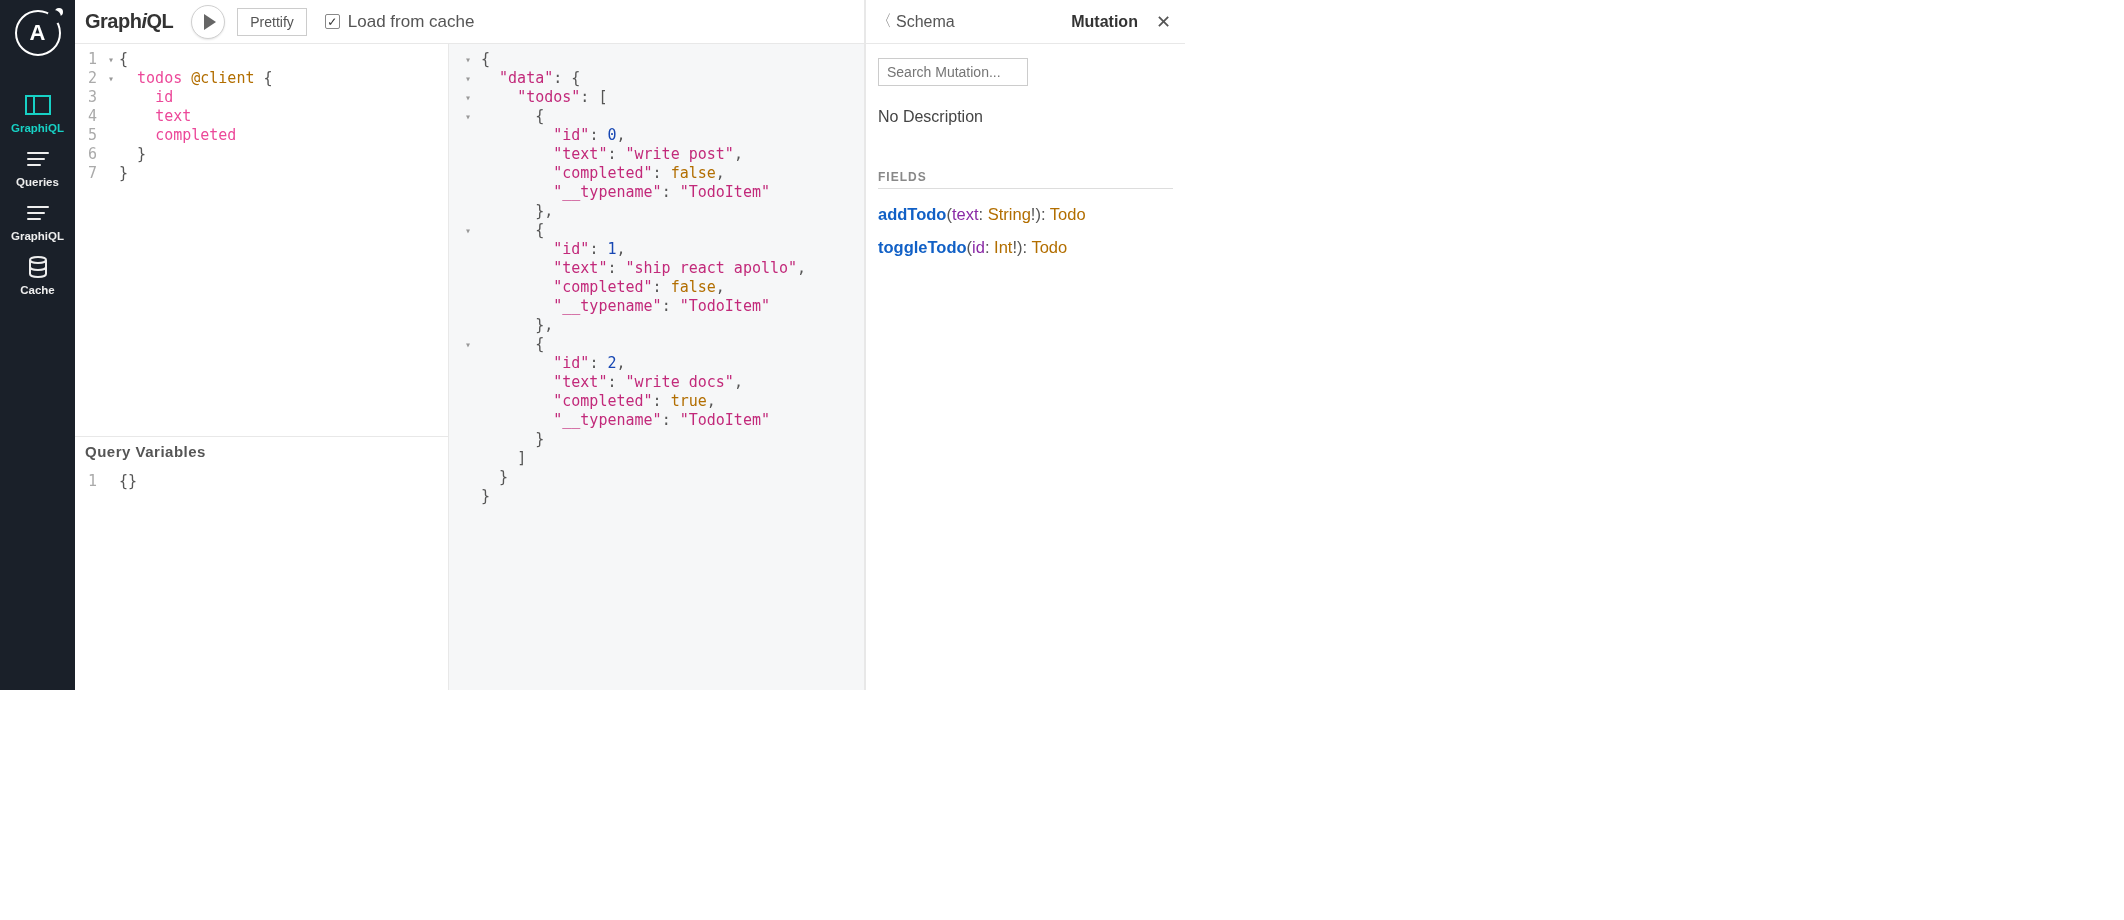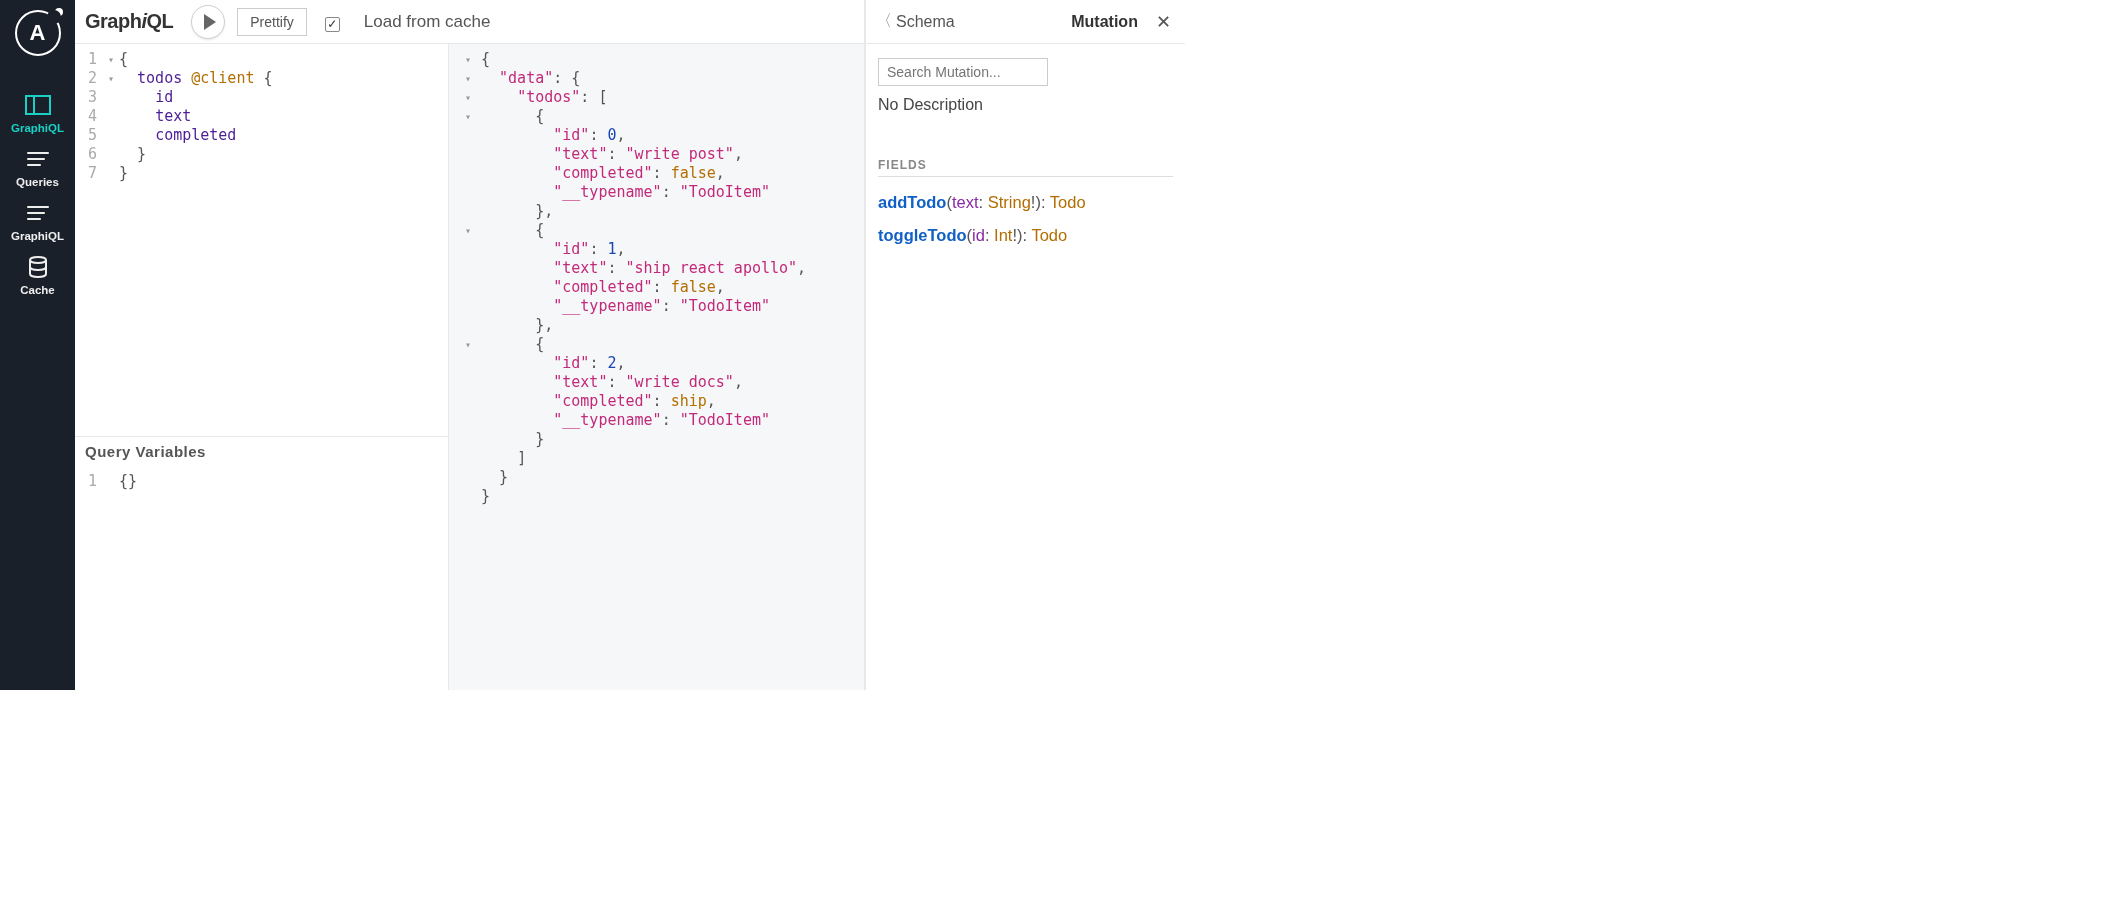--- a/index.html
+++ b/index.html
@@ -19,21 +19,21 @@
 
   
   .main { flex:1; display:flex; min-width:0; }
   .editor-col { width:790px; display:flex; flex-direction:column; border-right:1px solid #e8e8e8; }
   .topbar { height:44px; display:flex; align-items:center; gap:12px; padding:0 10px; border-bottom:1px solid #e8e8e8; }
   .logo-text { font-size:20px; font-weight:800; letter-spacing:-.5px; color:#333; margin-right:6px;}
   .logo-text .i { font-style:italic; font-weight:800; }
   .play-btn { width:34px; height:34px; border-radius:50%; background:#fff; border:1px solid #d0d0d0; display:flex; align-items:center; justify-content:center; cursor:pointer; box-shadow:0 1px 2px rgba(0,0,0,.1);}
   .play-tri { width:0; height:0; border-left:12px solid #666; border-top:8px solid transparent; border-bottom:8px solid transparent; margin-left:3px;}
   .btn { border:1px solid #ccc; background:#fff; border-radius:0; padding:5px 12px; font-size:14px; color:#555; cursor:pointer; }
-  .chk-wrap { display:flex; align-items:flex-end; gap:24px; margin-left:6px; font-size:17px; color:#555;}
+  .chk-wrap { display:flex; align-items:center; gap:8px; margin-left:6px; font-size:17px; color:#555;}
   .chk { width:15px; height:15px; border:1px solid #888; border-radius:2px; background:#fff; position:relative; display:flex; align-items:center; justify-content:center;}
   .chk.checked::after { content:"✓"; font-size:12px; color:#333; line-height:1;}
 
   
   .code-panes { flex:1; display:flex; min-height:0;}
   .query-pane { width:374px; display:flex; flex-direction:column; border-right:1px solid #e8e8e8; }
   .query-editor { flex:1; overflow:auto; background:#fff; padding:6px 0; }
   .gutter-line { display:flex; font-family: "Menlo","Monaco",monospace; font-size:15px; line-height:19px; }
   .ln { width:28px; text-align:right; color:#aaa; padding-right:6px; user-select:none;}
   .fold { width:16px; color:#999; font-size:10px; display:flex; align-items:center; justify-content:center;}
@@ -41,37 +41,37 @@
 
   .vars-header { border-top:1px solid #e8e8e8; padding:6px 10px; font-weight:700; font-size:15px; color:#555; letter-spacing:.5px;}
   .vars-editor { height:224px; padding:6px 0; background:#fff; }
 
   .result-pane { flex:1; background:#f6f7f8; overflow:auto; padding:6px 0;}
   .result-pane .gutter-line .ln { width:0; padding:0;}
   .result-pane .fold { width:28px; justify-content:flex-end; padding-right:6px;}
   .result-pane .code { padding-left:4px;}
 
   
-  .kw { color:#4c1d95; }
+  .kw { color:#ec4899; }
   .dir { color:#b26e00; }
   .punc { color:#555; }
   .key { color:#c2297a; }
   .num { color:#1747b3; }
   .str { color:#c2297a; }
   .bool { color:#b26e00; }
 
   
   .docs { width:320px; border-left:1px solid #e8e8e8; display:flex; flex-direction:column; }
   .docs-hdr { height:44px; border-bottom:1px solid #e8e8e8; display:flex; align-items:center; padding:0 10px; gap:6px;}
   .back { display:flex; align-items:center; gap:4px; font-size:16px; color:#555; cursor:pointer;}
   .back-caret { font-size:16px; color:#888;}
   .docs-title { margin-left:auto; font-weight:800; font-size:16px; color:#333; margin-right:8px;}
   .close-x { font-size:18px; color:#555; cursor:pointer; padding:4px;}
   .docs-body { padding:14px 12px; font-size:15px; }
-  .search { width:170px; border:1px solid #ccc; padding:5px 8px; font-size:14px; color:#888; margin-bottom:10px; background:#fff;}
+  .search { width:150px; border:1px solid #ccc; padding:5px 8px; font-size:14px; color:#888; margin-bottom:22px; background:#fff;}
   .nodesc { color:#444; margin-bottom:44px; font-size:16px;}
   .section-label { color:#888; font-size:12px; font-weight:700; letter-spacing:1px; border-bottom:1px solid #ddd; padding-bottom:4px; margin-bottom:16px;}
   .field-row { margin:14px 0; font-size:16.5px; }
   .f-name { color:#1160c6; cursor:pointer;font-weight:bold;}
   .f-arg { color:#8a2aa6; }
   .f-type { color:#b26e00; cursor:pointer;}
   .f-punc { color:#555; }
 </style>
 </head>
 <body>
@@ -276,21 +276,21 @@
             <span class="code">        <span class="key">"id"</span><span class="punc">: </span><span class="num">2</span><span class="punc">,</span></span>
           </div>
           <div class="gutter-line">
             <span class="ln"></span>
             <span class="fold"></span>
             <span class="code">        <span class="key">"text"</span><span class="punc">: </span><span class="str">"write docs"</span><span class="punc">,</span></span>
           </div>
           <div class="gutter-line">
             <span class="ln"></span>
             <span class="fold"></span>
-            <span class="code">        <span class="key">"completed"</span><span class="punc">: </span><span class="bool">ship</span><span class="punc">,</span></span>
+            <span class="code">        <span class="key">"completed"</span><span class="punc">: </span><span class="bool">true</span><span class="punc">,</span></span>
           </div>
           <div class="gutter-line">
             <span class="ln"></span>
             <span class="fold"></span>
             <span class="code">        <span class="key">"__typename"</span><span class="punc">: </span><span class="str">"TodoItem"</span></span>
           </div>
           <div class="gutter-line">
             <span class="ln"></span>
             <span class="fold"></span>
             <span class="code">      <span class="punc">}</span></span>

